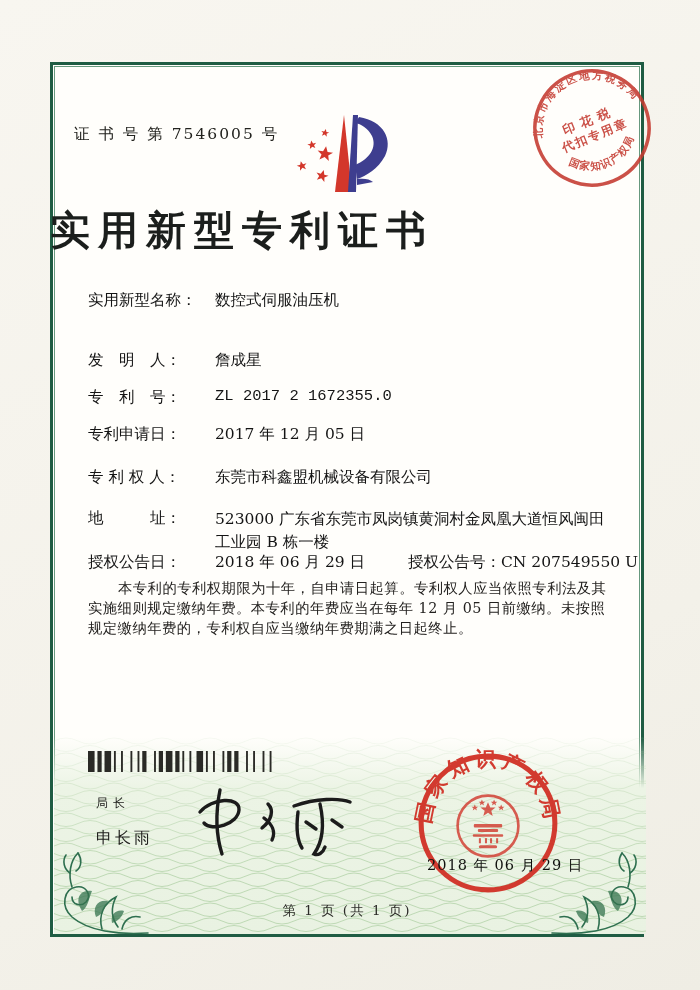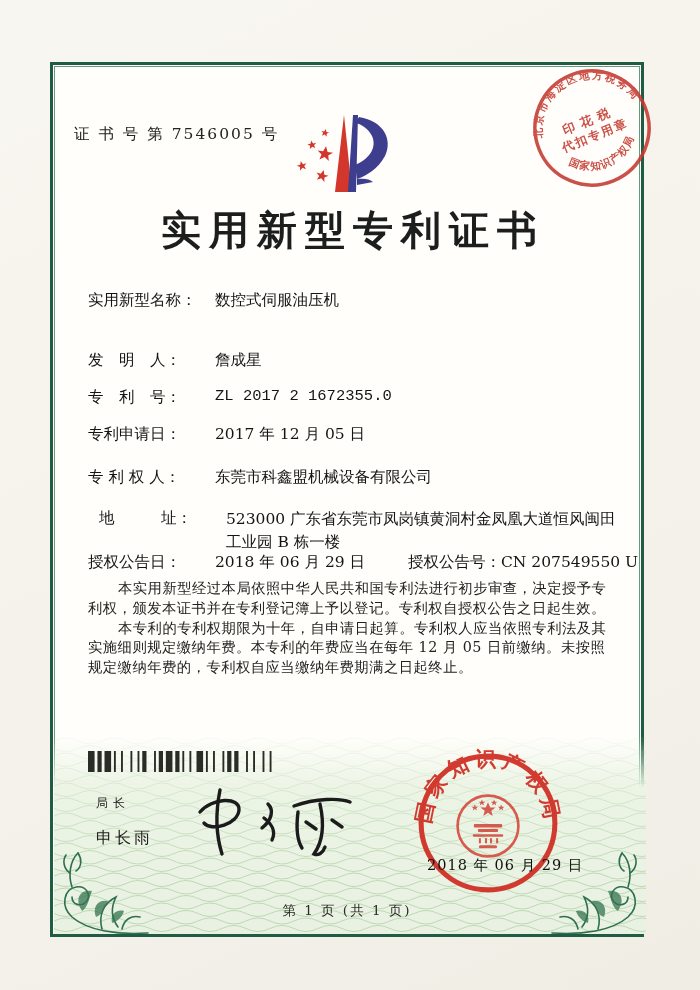--- a/index.html
+++ b/index.html
@@ -18,29 +18,29 @@
   
   .waveband-bg{position:absolute;left:54px;top:737px;width:592px;height:197px;
     background:linear-gradient(180deg,rgba(236,244,230,0) 0%,#ecf4e5 26%,#e9f2e2 100%);}
   .waveband{position:absolute;left:54px;top:737px;width:592px;height:197px;}
   .flourish{position:absolute;width:100px;height:95px;}
   .fl-left{left:52px;top:845px;}
   .fl-right{left:548px;top:845px;transform:scaleX(-1);}
   
   .cert-no{position:absolute;left:74px;top:124px;font-size:15.5px;letter-spacing:2px;color:#23231f;}
   .logo{position:absolute;left:280px;top:113px;width:140px;height:100px;}
-  .title{position:absolute;left:50px;top:203px;width:606px;margin:0;text-align:center;
+  .title{position:absolute;left:50px;top:203px;width:606px;margin:0;text-align:left;
     font-size:40px;font-weight:700;letter-spacing:8px;color:#1b1e1c;}
   
   .f-row{position:absolute;left:88px;font-size:15.5px;color:#141414;}
   .f-label{display:inline-block;}
   .f-val{position:absolute;left:127px;top:0;white-space:nowrap;}
   .f-val.wrap{white-space:normal;width:396px;line-height:23px;}
   .r1{top:290px;} .r2{top:350px;} .r3{top:387px;font-family:Liberation Mono, monospace;} .r4{top:424px;}
-  .r5{top:467px;} .r6{top:508px;margin-left:11px;} .r7{top:552px;}
+  .r5{top:467px;} .r6{top:508px;} .r7{top:552px;}
   .grant-right{position:absolute;left:320px;top:0;white-space:nowrap;}
   
   .paras{position:absolute;left:88px;top:579px;width:528px;
     font-size:14.3px;line-height:19.8px;letter-spacing:0.5px;color:#23211f;}
   .paras p{margin:0;text-indent:2.1em;}
   
   .barcode{position:absolute;left:88px;top:751px;width:184px;height:21px;}
   .signer-title{position:absolute;left:96px;top:795px;font-size:12px;letter-spacing:5px;color:#20201e;}
   .signer-name{position:absolute;left:96px;top:828px;font-size:16px;letter-spacing:3px;color:#20201e;}
   .signature{position:absolute;left:182px;top:776px;width:190px;height:95px;}
@@ -164,21 +164,20 @@
     <span class="f-label">地　　　址：</span>
     <span class="f-val wrap"><span>523000 广东省东莞市凤岗镇黄洞村金凤凰大道恒风闽田</span><br><span>工业园 B 栋一楼</span></span>
   </div>
   <div class="f-row r7">
     <span class="f-label">授权公告日：</span>
     <span class="f-val">2018 年 06 月 29 日</span>
     <span class="grant-right"><span>授权公告号：</span><span>CN 207549550 U</span></span>
   </div>
 
   <div class="paras">
-    <p>本实用新型经过本局依照中华人民共和国专利法进行初步审查，决定授予专利权，颁发本证书并在专利登记簿上予以登记。专利权自授权公告之日起生效。</p>
     <p>本专利的专利权期限为十年，自申请日起算。专利权人应当依照专利法及其实施细则规定缴纳年费。本专利的年费应当在每年 12 月 05 日前缴纳。未按照规定缴纳年费的，专利权自应当缴纳年费期满之日起终止。</p>
   </div>
 
   <svg class="barcode" viewBox="0 0 184 21" preserveAspectRatio="none">
       <rect x="0.00" y="0" width="6.58" height="21" fill="#2a2a26"></rect>
       <rect x="9.44" y="0" width="4.22" height="21" fill="#2a2a26"></rect>
       <rect x="16.51" y="0" width="6.58" height="21" fill="#2a2a26"></rect>
       <rect x="25.95" y="0" width="1.86" height="21" fill="#2a2a26"></rect>
       <rect x="33.03" y="0" width="1.86" height="21" fill="#2a2a26"></rect>
       <rect x="42.46" y="0" width="1.86" height="21" fill="#2a2a26"></rect>

